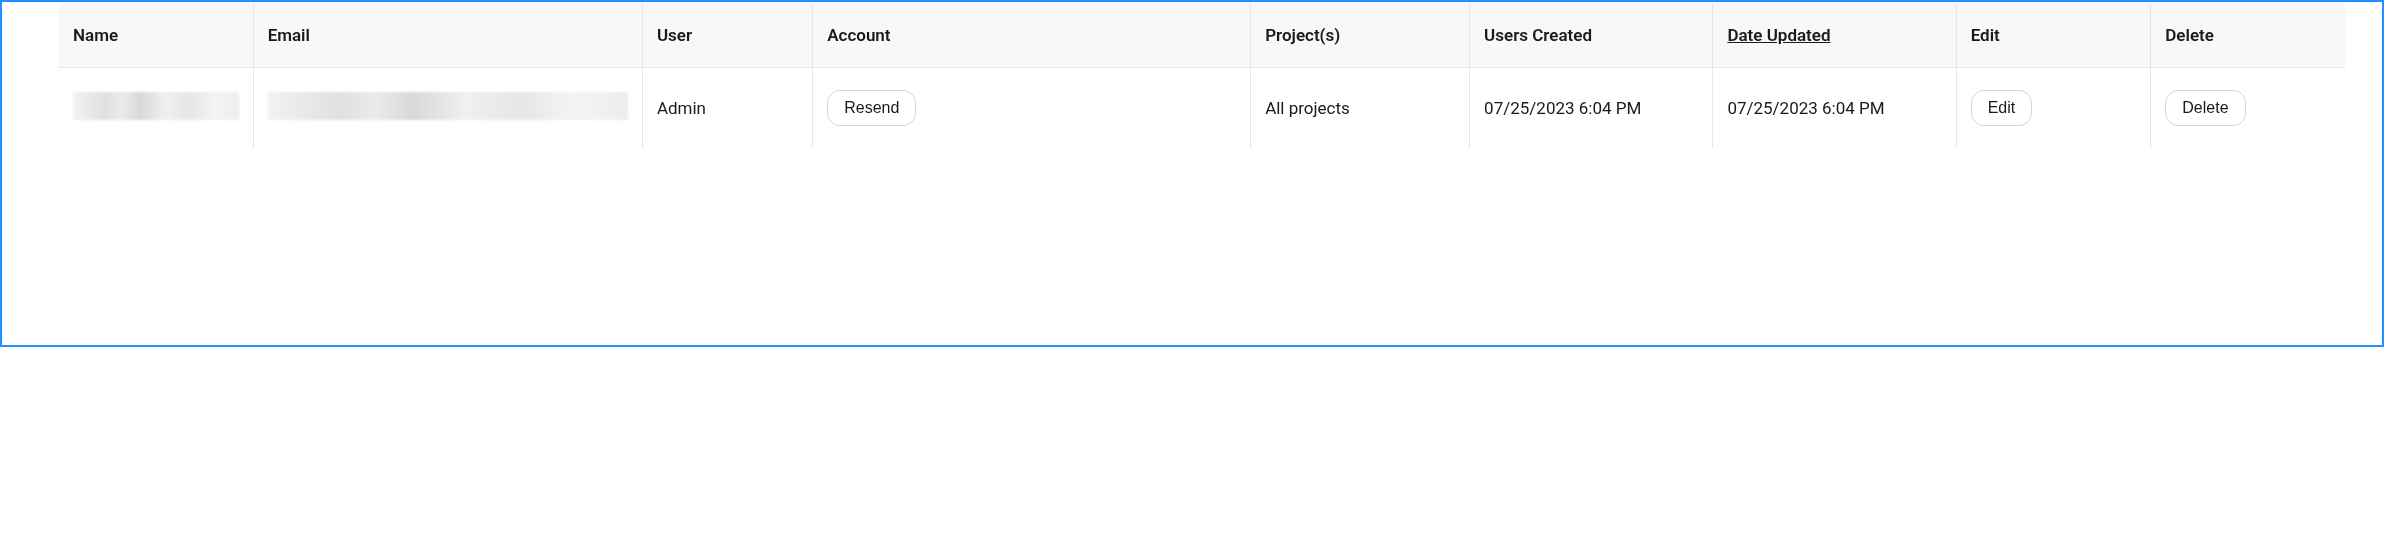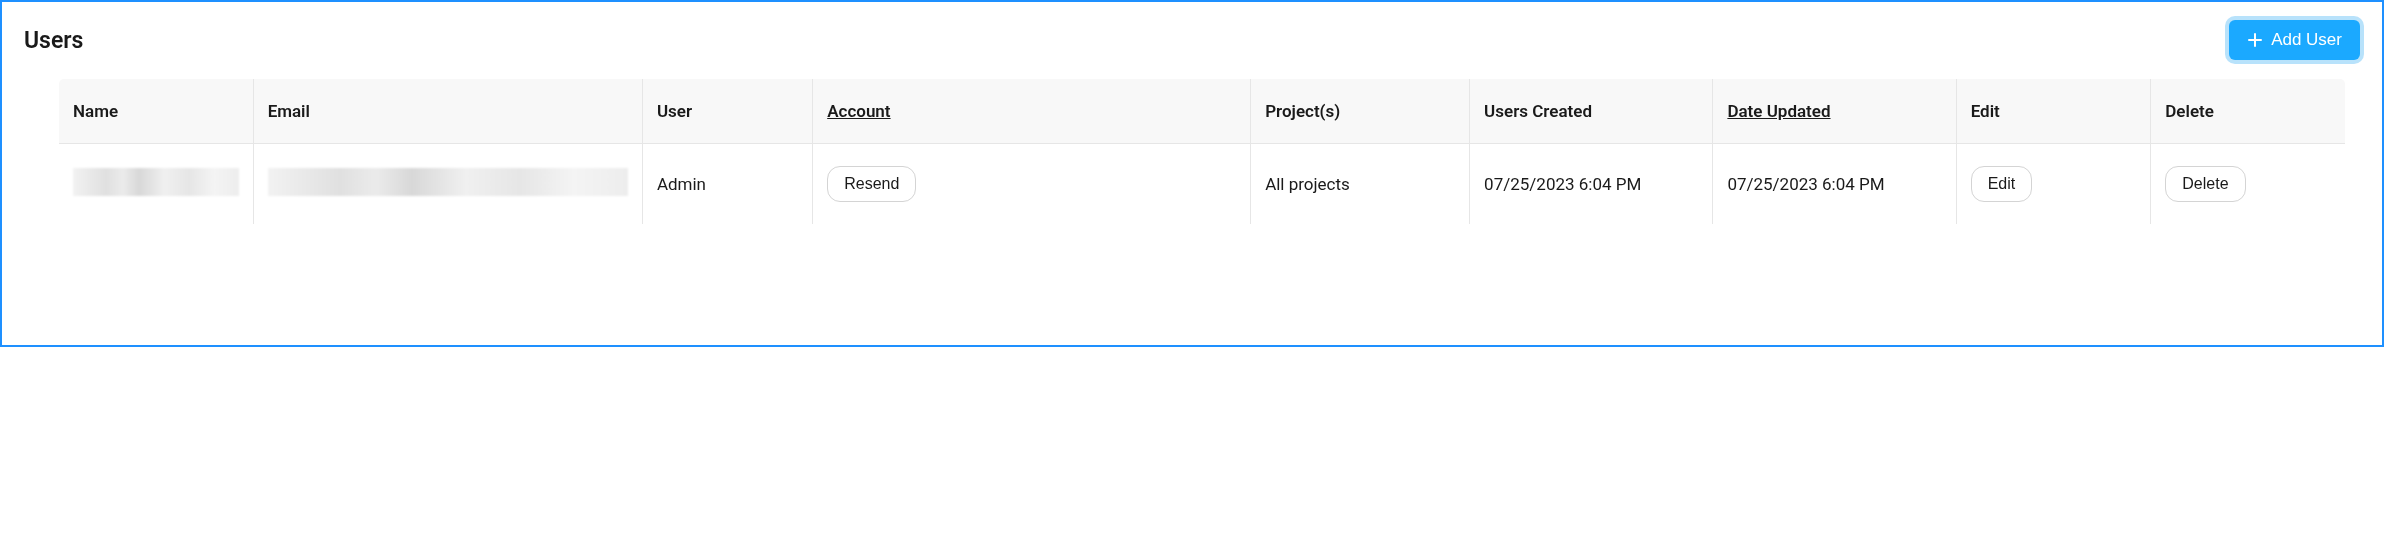--- a/index.html
+++ b/index.html
@@ -109,41 +109,31 @@
       display: inline-block;
       width: 100%;
       height: 28px;
       background: linear-gradient(90deg, #f2f2f2 0%, #e0e0e0 20%, #ebebeb 30%, #d8d8d8 40%, #f0f0f0 55%, #e6e6e6 70%, #f4f4f4 85%, #ededed 100%);
       filter: blur(1px);
     }
     
     .col-name { width: 8%; }
     .col-email { width: 16%; }
     .col-role { width: 7%; }
-    .col-account { width: 18%; text-decoration: underline; }
+    .col-account { width: 18%; }
     .col-projects { width: 9%; }
     .col-created { width: 10%; }
     .col-updated { width: 10%; text-decoration: underline; }
     .col-edit { width: 8%; }
     .col-delete { width: 8%; }
   </style>
 </head>
 <body>
 
 <div class="container">
-  <div class="header">
-    <h1 class="page-title">Users</h1>
-    <button class="add-user-btn">
-      <svg viewBox="0 0 16 16" fill="none" stroke="currentColor" stroke-width="2" stroke-linecap="round">
-        <line x1="8" y1="2" x2="8" y2="14"></line>
-        <line x1="2" y1="8" x2="14" y2="8"></line>
-      </svg>
-      <span>Add User</span>
-    </button>
-  </div>
 
   <div class="table-wrapper">
     <table class="users-table">
       <thead>
         <tr>
           <th class="col-name">Name</th>
           <th class="col-email">Email</th>
           <th class="col-role">User</th>
           <th class="col-account">Account</th>
           <th class="col-projects">Project(s)</th>

